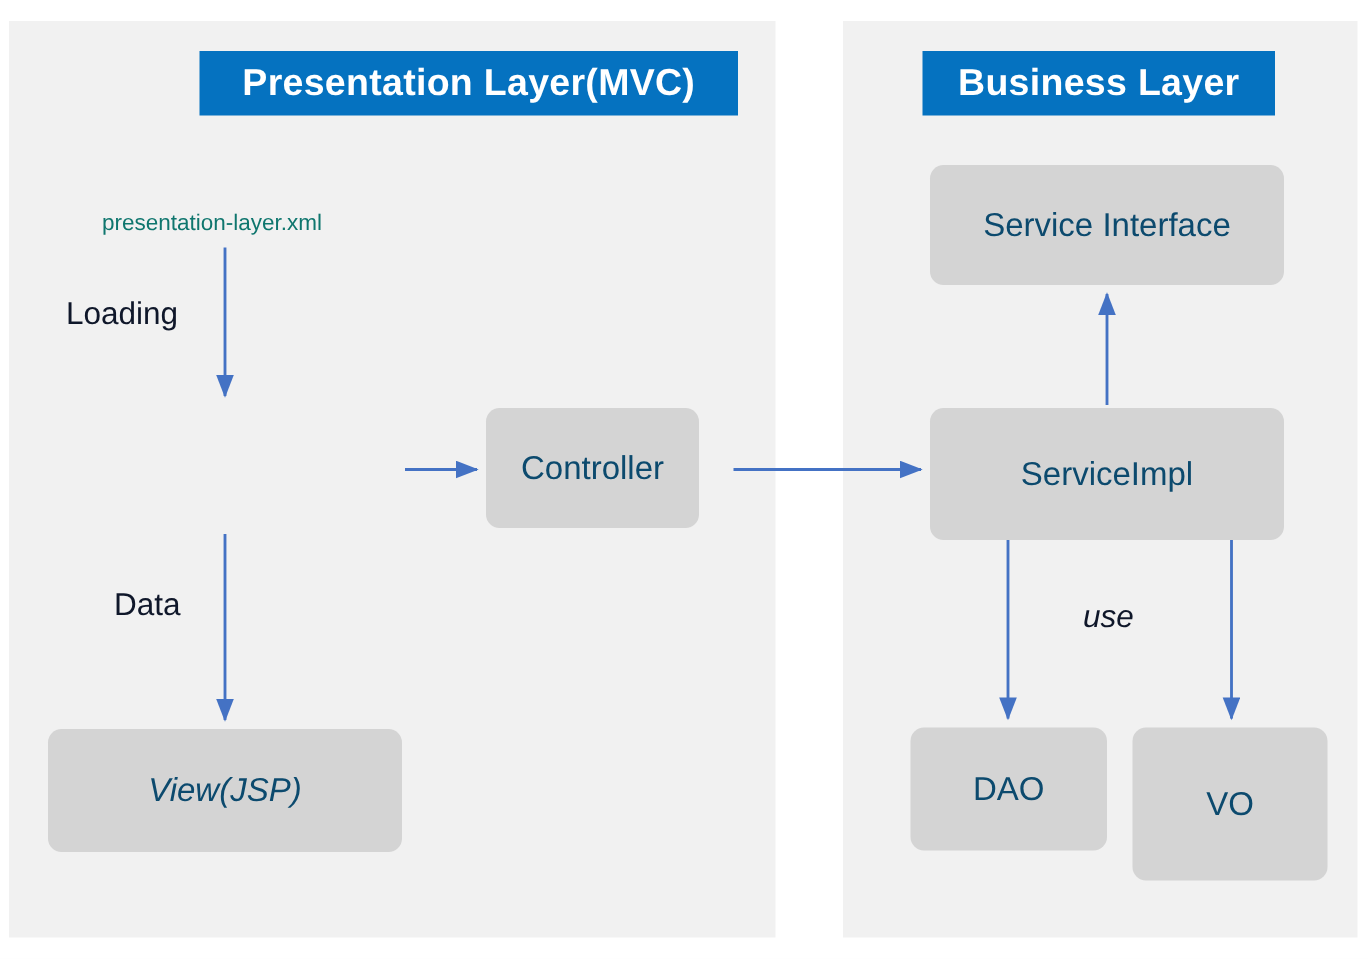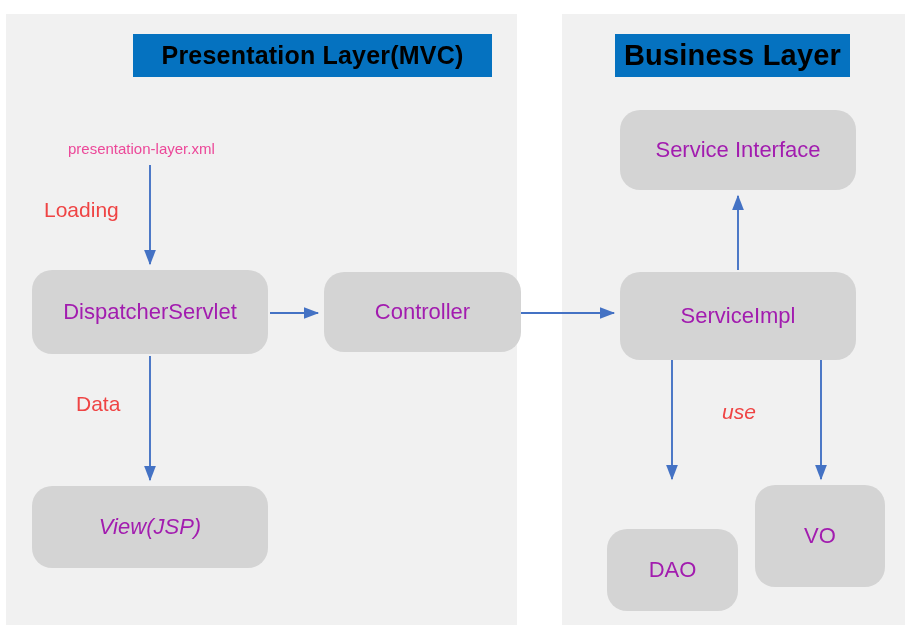--- a/index.html
+++ b/index.html
@@ -36,75 +36,75 @@
     left: 562px;
     top: 14px;
     width: 343px;
     height: 611px;
   }
 
   
   .banner {
     position: absolute;
     background: #0572c0;
-    color: #000000;
+    color: #ffffff;
     font-weight: bold;
     display: flex;
     align-items: center;
     justify-content: center;
     letter-spacing: 0.2px;
     white-space: nowrap;
   }
   #banner-presentation {
     left: 133px;
     top: 34px;
     width: 359px;
     height: 43px;
     font-size: 25px;
   }
   #banner-business {
     left: 615px;
     top: 34px;
     width: 235px;
     height: 43px;
-    font-size: 29px;
+    font-size: 25px;
   }
 
   
   .node {
     position: absolute;
     background: #d4d4d4;
-    border-radius: 20px;
+    border-radius: 9px;
     display: flex;
     align-items: center;
     justify-content: center;
-    color: #a21caf;
+    color: #0c4a6e;
     font-size: 22px;
     white-space: nowrap;
   }
   #node-dispatcher { left: 32px;  top: 270px; width: 236px; height: 84px; }
-  #node-controller { left: 324px; top: 272px; width: 197px; height: 80px; }
+  #node-controller { left: 324px; top: 272px; width: 142px; height: 80px; }
   #node-view       { left: 32px;  top: 486px; width: 236px; height: 82px; font-style: italic; }
   #node-service-interface { left: 620px; top: 110px; width: 236px; height: 80px; }
   #node-serviceimpl       { left: 620px; top: 272px; width: 236px; height: 88px; }
-  #node-dao { left: 607px; top: 485px; width: 131px; height: 82px; margin-top: 44px; }
+  #node-dao { left: 607px; top: 485px; width: 131px; height: 82px; }
   #node-vo  { left: 755px; top: 485px; width: 130px; height: 102px; }
 
   
   .label {
     position: absolute;
     font-size: 21px;
-    color: #ef4444;
+    color: #0f172a;
     white-space: nowrap;
   }
   #label-xml {
     left: 68px;
     top: 140px;
     font-size: 15px;
-    color: #ec4899;
+    color: #0f766e;
   }
   #label-loading    { left: 44px;  top: 198px; }
   #label-data       { left: 76px;  top: 392px; }
   #label-implements { left: 748px; top: 219px; }
   #label-use        { left: 722px; top: 400px; font-style: italic; }
 
   
   #connectors {
     position: absolute;
     left: 0;
@@ -156,21 +156,20 @@
 
     <g>
       <line x1="821" y1="356" x2="821" y2="479" stroke="#4472c4" stroke-width="1.9" marker-end="url(#arrowhead)"></line>
     </g>
   </svg>
 
   <div class="banner" id="banner-presentation">Presentation Layer(MVC)</div>
 
   <div class="banner" id="banner-business">Business Layer</div>
 
-  <div class="node" id="node-dispatcher">DispatcherServlet</div>
 
   <div class="node" id="node-controller">Controller</div>
 
   <div class="node" id="node-view">View(JSP)</div>
 
   <div class="node" id="node-service-interface">Service Interface</div>
 
   <div class="node" id="node-serviceimpl">ServiceImpl</div>
 
   <div class="node" id="node-dao">DAO</div>

